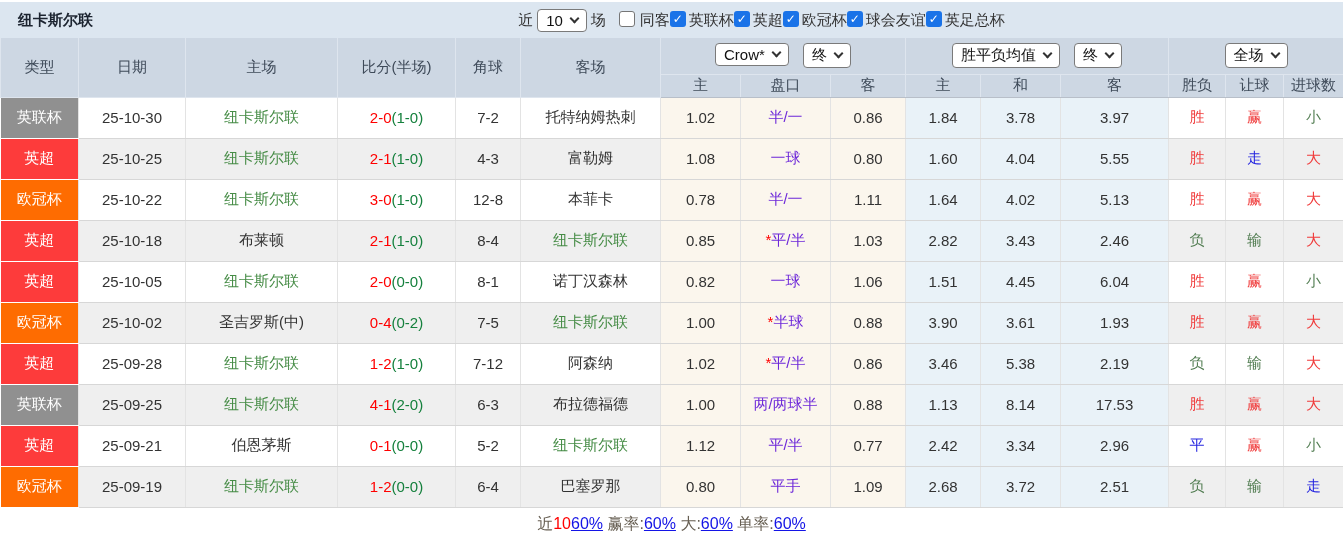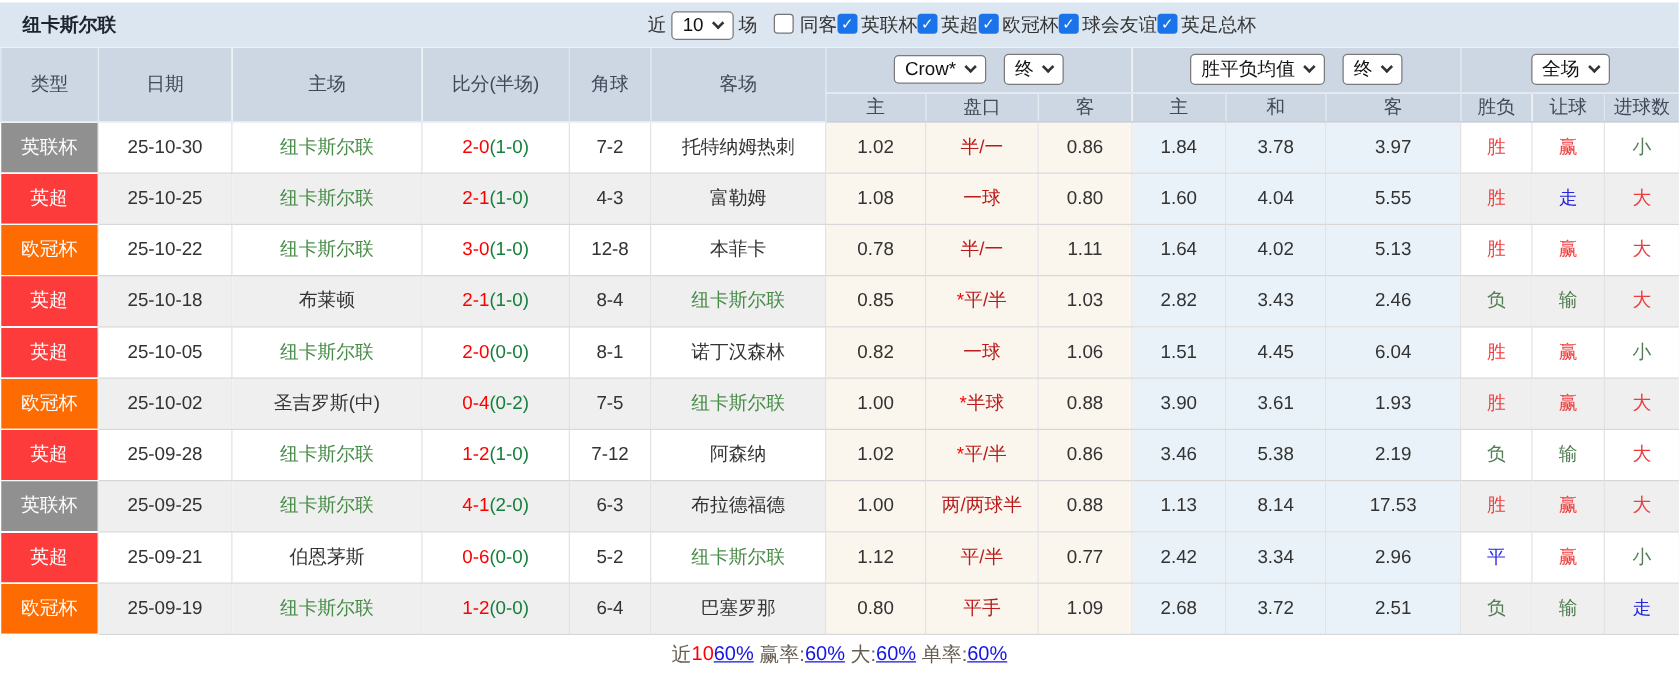--- a/index.html
+++ b/index.html
@@ -42,21 +42,21 @@
   td.badge { color: #fff; border-bottom-color: #fff; }
   td.badge-gray   { background: var(--league_gray); }
   td.badge-red    { background: var(--league_red); }
   td.badge-orange { background: var(--league_orange); }
   tr.stripe td.badge-gray   { background: var(--league_gray); }
   tr.stripe td.badge-red    { background: var(--league_red); }
   tr.stripe td.badge-orange { background: var(--league_orange); }
   .subj { color: var(--team_green); }
   .score-main { color: var(--score_red); }
   .score-half { color: #15803d; }
-  .pk { color: #b91c1c; }
+  .pk { color: #6d28d9; }
   .star { color: var(--score_red); }
   .r-red   { color: var(--result_red); }
   .r-green { color: var(--result_green); }
   .r-blue  { color: var(--result_blue); }
 
   
   .summary { height: 33px; display: flex; align-items: center; justify-content: center;
     font-size: 16px; white-space: pre; }
   .s-label { color: var(--summary_label); }
   .s-red   { color: var(--score_red); }
@@ -302,21 +302,21 @@
         <td class="col-avg">8.14</td>
         <td class="col-avg">17.53</td>
         <td class="r-red">胜</td>
         <td class="r-red">赢</td>
         <td class="r-red">大</td>
       </tr>
       <tr>
         <td class="badge badge-red">英超</td>
         <td>25-09-21</td>
         <td>伯恩茅斯</td>
-        <td><span class="score-main">0-6</span><span class="score-half">(0-0)</span></td>
+        <td><span class="score-main">0-1</span><span class="score-half">(0-0)</span></td>
         <td>5-2</td>
         <td class="subj">纽卡斯尔联</td>
         <td class="col-handicap">1.12</td>
         <td class="col-handicap"><span class="pk">平/半</span></td>
         <td class="col-handicap">0.77</td>
         <td class="col-avg">2.42</td>
         <td class="col-avg">3.34</td>
         <td class="col-avg">2.96</td>
         <td class="r-blue">平</td>
         <td class="r-red">赢</td>

